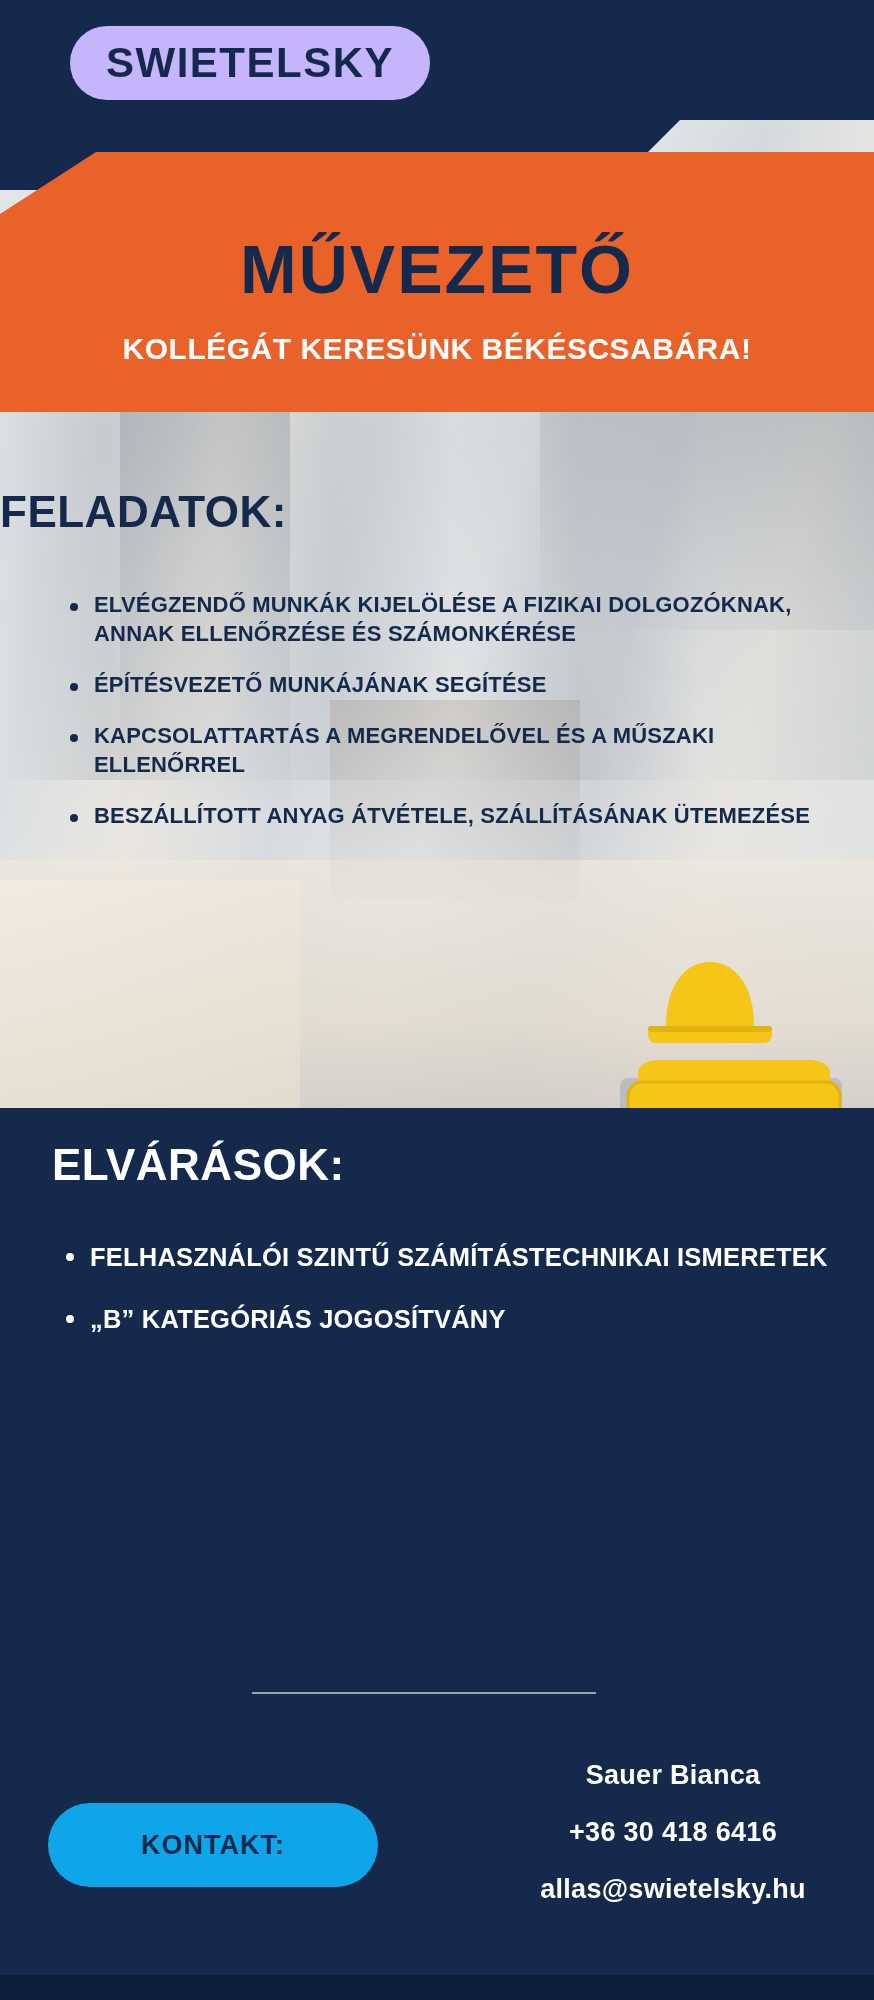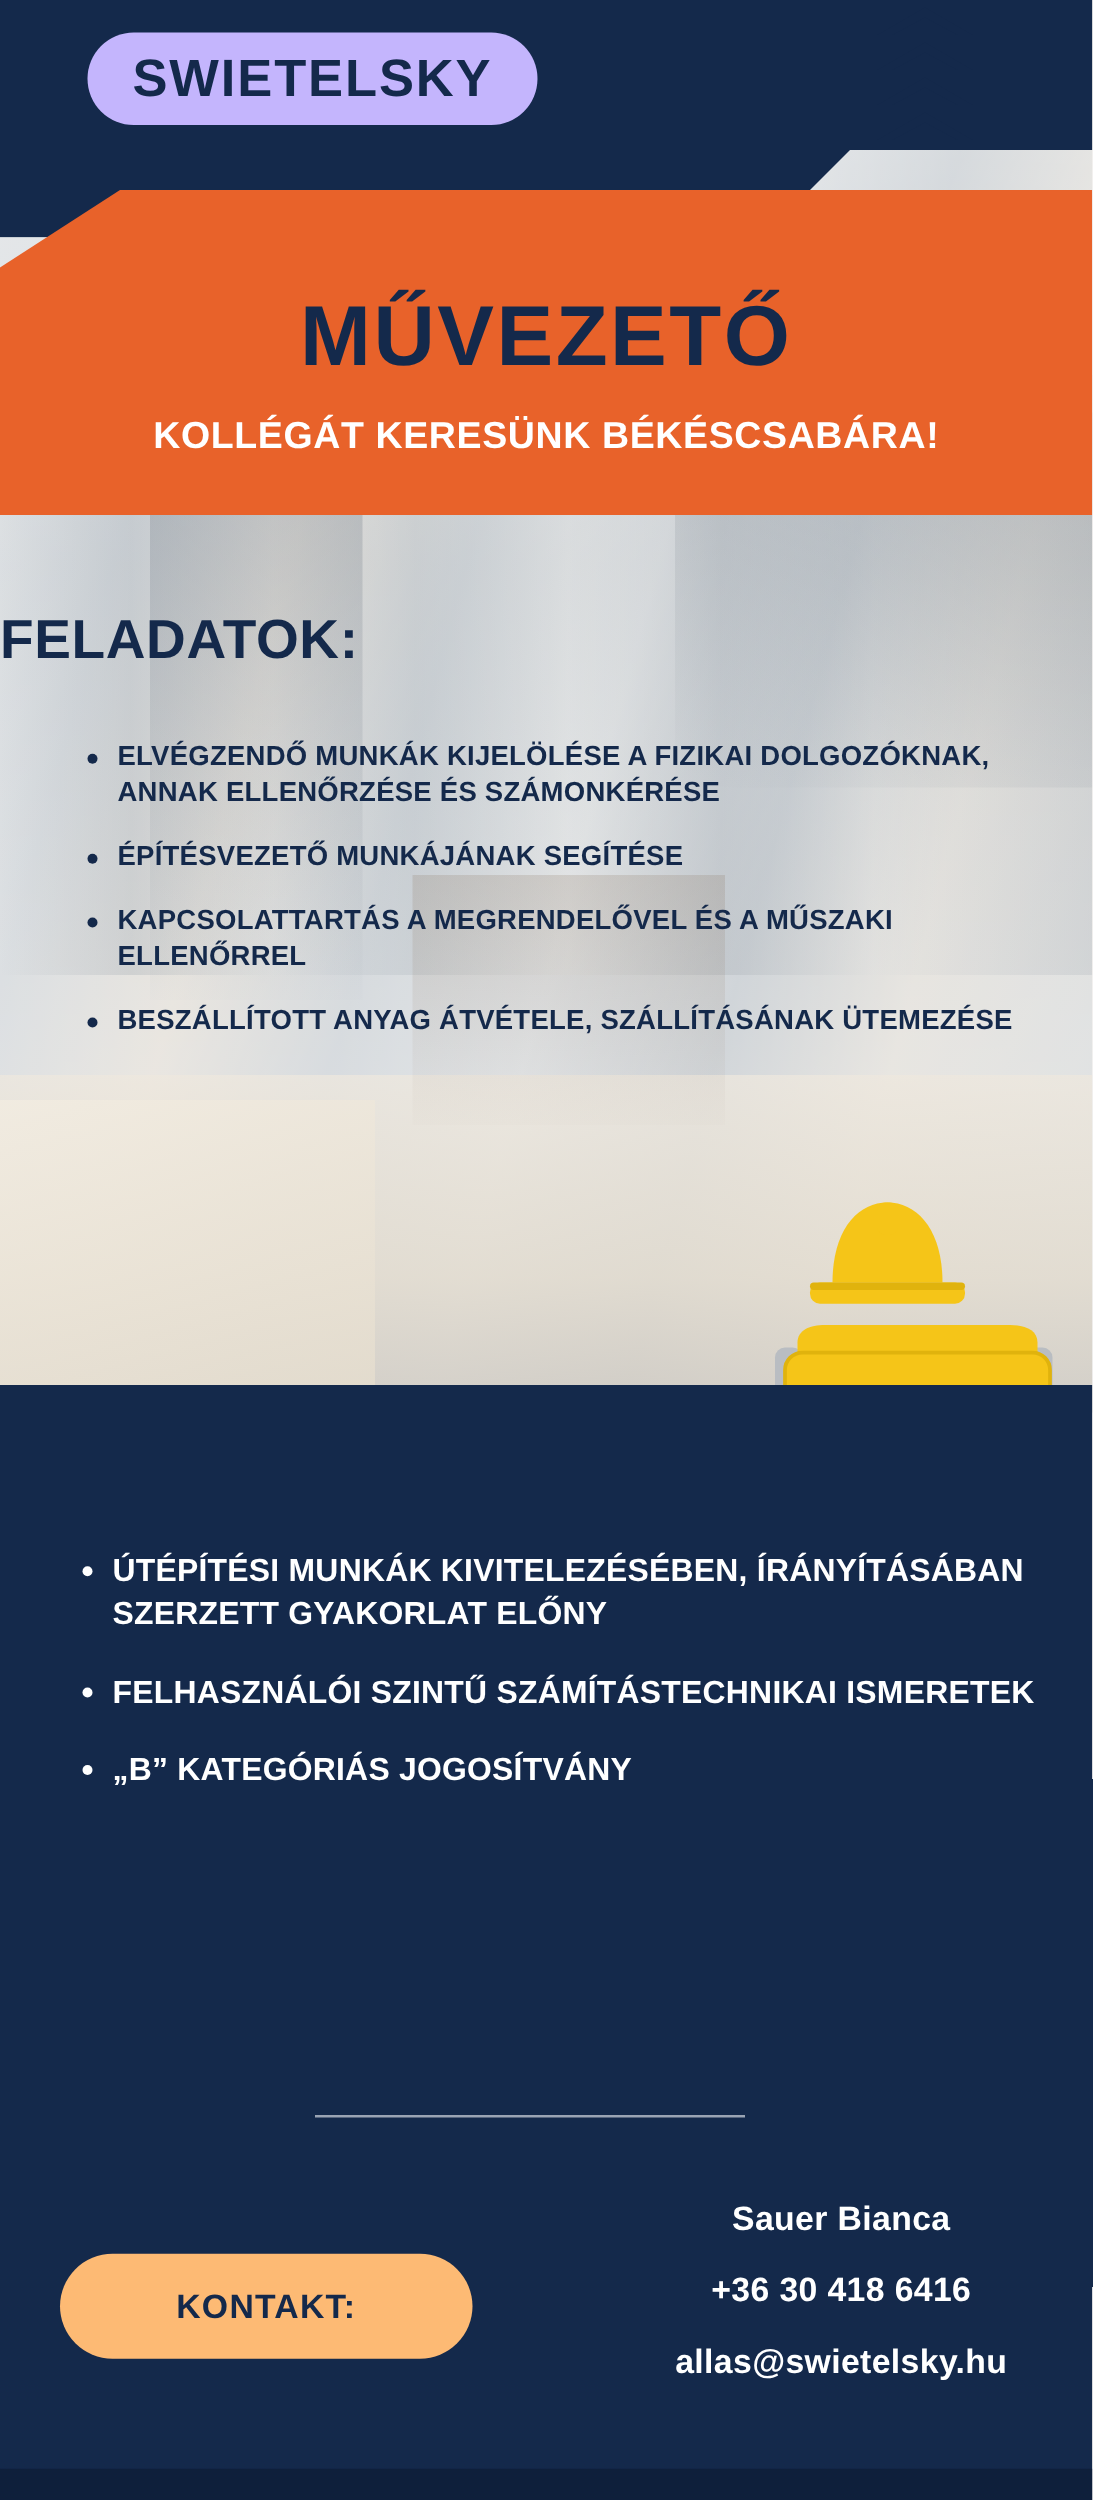--- a/index.html
+++ b/index.html
@@ -247,21 +247,21 @@
     width: 344px;
     height: 2px;
     background: #9aa4b4;
   }
 
   
   .kontakt-btn {
     position: absolute;
     left: 48px; top: 1803px;
     width: 330px; height: 84px;
-    background: #fdba74;
+    background: #0ea5e9;
     border-radius: 42px;
     border: none;
     color: #14294b;
     font-size: 27px;
     font-weight: bold;
     letter-spacing: 1px;
     font-family: "Liberation Sans", sans-serif;
     cursor: pointer;
   }
   .contact-info {
@@ -349,22 +349,22 @@
     <svg width="250" height="150" viewBox="0 0 250 150">
       <rect x="8" y="22" width="22" height="58" rx="8" fill="#b9bdc2"></rect>
       <rect x="208" y="22" width="22" height="58" rx="8" fill="#b9bdc2"></rect>
       <path d="M26 18 C26 8 36 4 48 4 L196 4 C208 4 218 8 218 18 L218 30 L26 30 Z" fill="#f5c518"></path>
       <rect x="16" y="26" width="212" height="96" rx="14" fill="#f5c518"></rect>
       <rect x="16" y="26" width="212" height="96" rx="14" fill="none" stroke="#e0b30d" stroke-width="3"></rect>
     </svg>
   </div>
 
   <div class="navy-lower"></div>
+  <div class="req-heading">ELVÁRÁSOK:</div>
   <ul class="req-list">
-    <li>ÚTÉPÍTÉSI MUNKÁK KIVITELEZÉSÉBEN, ÍRÁNYÍTÁSÁBAN SZERZETT GYAKORLAT ELŐNY</li>
     <li>FELHASZNÁLÓI SZINTŰ SZÁMÍTÁSTECHNIKAI ISMERETEK</li>
     <li>„B” KATEGÓRIÁS JOGOSÍTVÁNY</li>
   </ul>
 
   <div class="divider"></div>
 
   <button class="kontakt-btn">KONTAKT:</button>
 
   <div class="contact-info">
     <div>Sauer Bianca</div>

